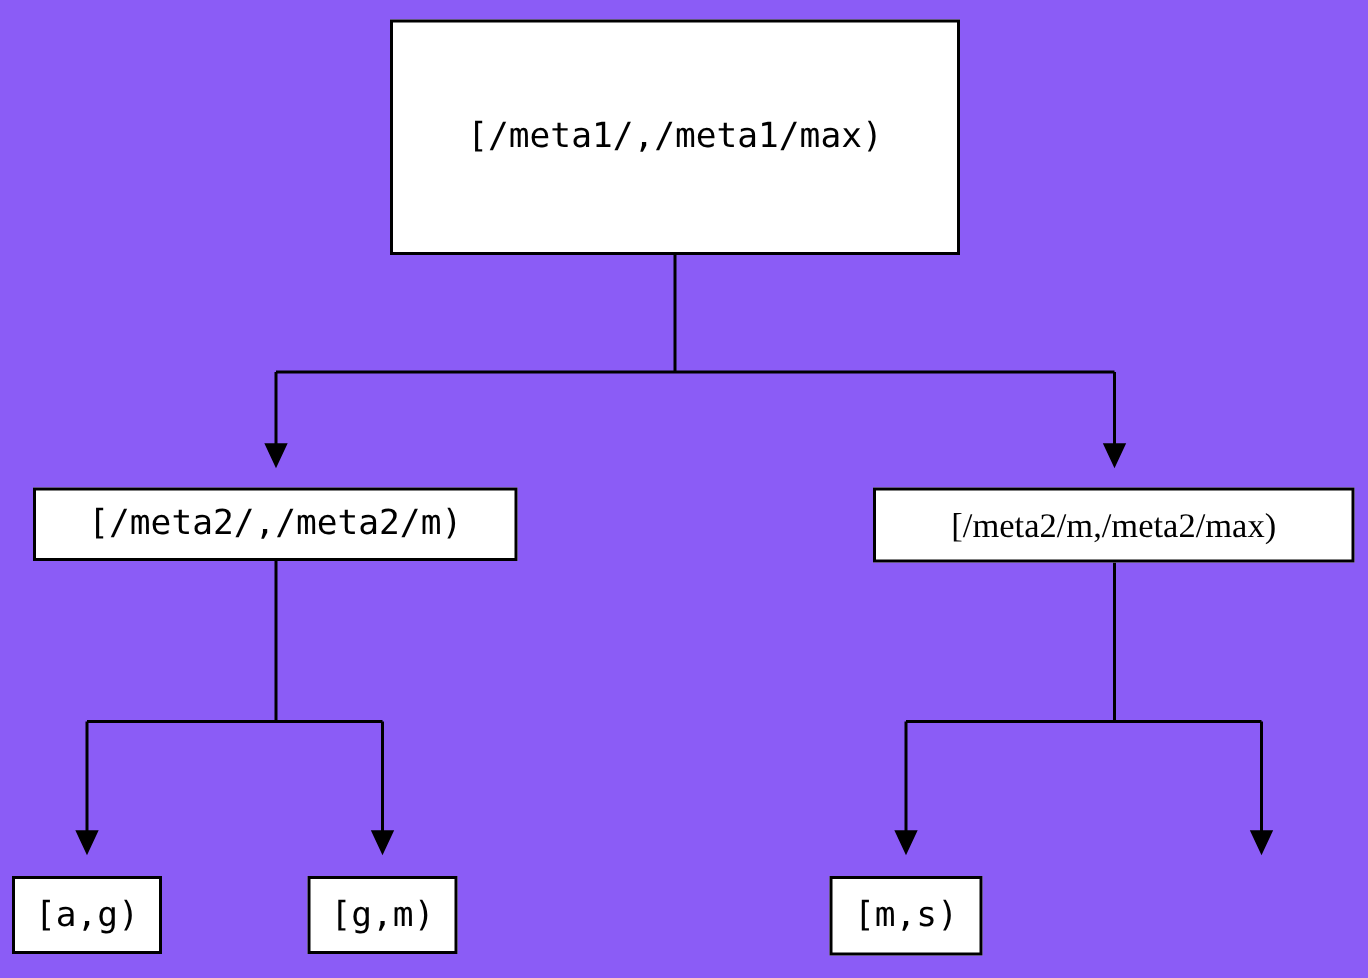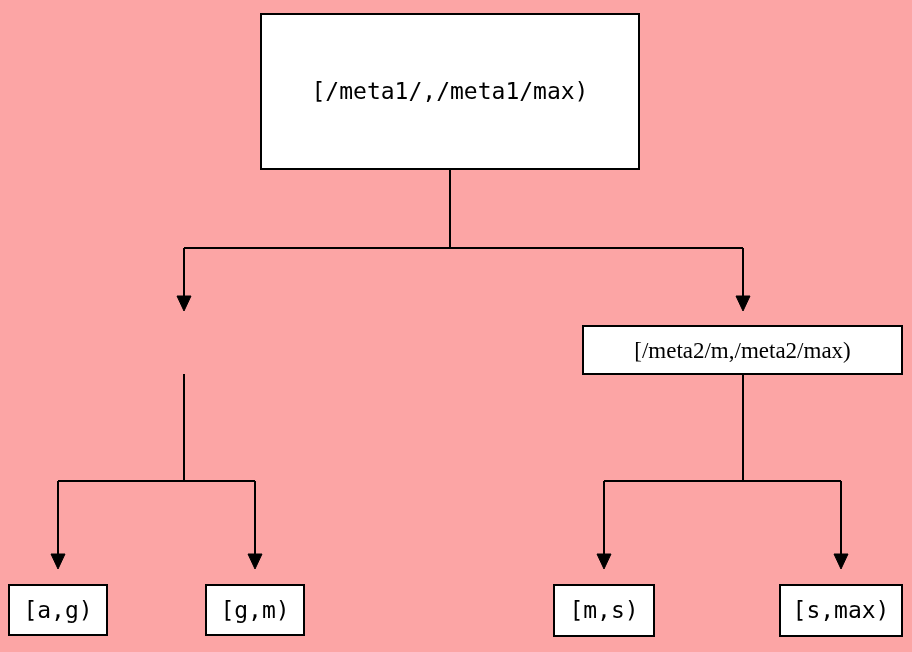--- a/index.html
+++ b/index.html
@@ -4,21 +4,21 @@
 <style>
   html, body {
     margin: 0;
     padding: 0;
     background: #ffffff;
   }
   .canvas {
     position: relative;
     width: 912px;
     height: 652px;
-    background: #fca5a5;
+    background: #8b5cf6;
     font-family: "DejaVu Sans Mono", "Liberation Mono", monospace;
     overflow: hidden;
   }
   .edges {
     position: absolute;
     left: 0;
     top: 0;
     width: 912px;
     height: 652px;
   }
@@ -69,34 +69,34 @@
 
     <path class="edge-line" d="M743 375 L743 481 M604 481 L841 481 M604 481 L604 554 M841 481 L841 554"></path>
     <polygon class="arrowhead" points="597,554 611,554 604,569"></polygon>
     <polygon class="arrowhead" points="834,554 848,554 841,569"></polygon>
   </svg>
 
   <div class="node node-root">
     <span>[/meta1/,/meta1/max)</span>
   </div>
 
+  <div class="node node-left">
+    <span>[/meta2/,/meta2/m)</span>
+  </div>
 
   <div class="node node-right">
     <span>[/meta2/m,/meta2/max)</span>
   </div>
 
   <div class="node node-leaf-ag">
     <span>[a,g)</span>
   </div>
 
   <div class="node node-leaf-gm">
     <span>[g,m)</span>
   </div>
 
   <div class="node node-leaf-ms">
     <span>[m,s)</span>
   </div>
 
-  <div class="node node-leaf-smax">
-    <span>[s,max)</span>
-  </div>
 
 </div>
 
 </body></html>

